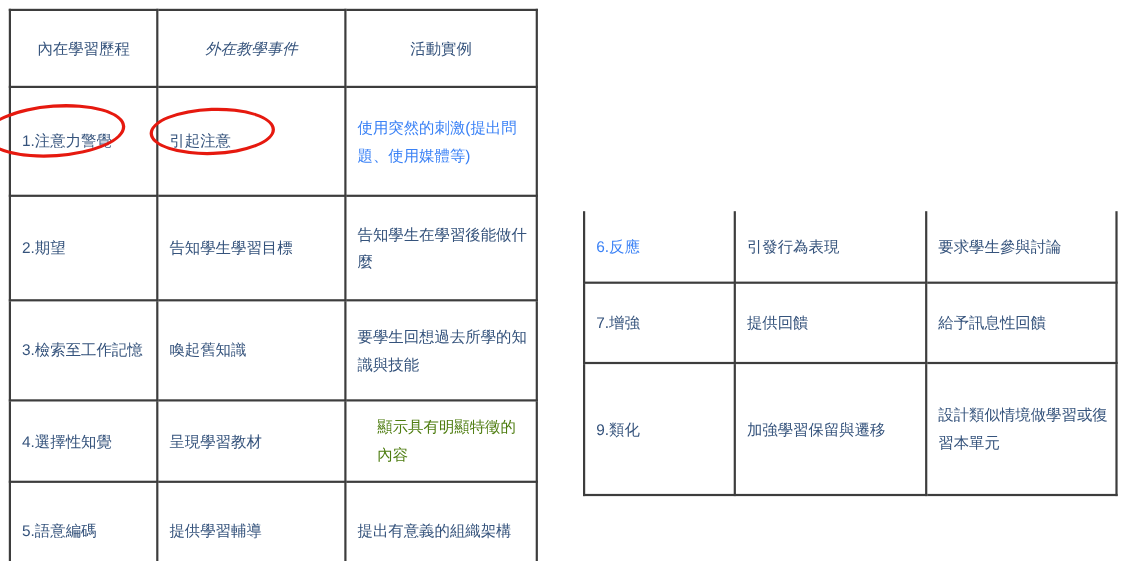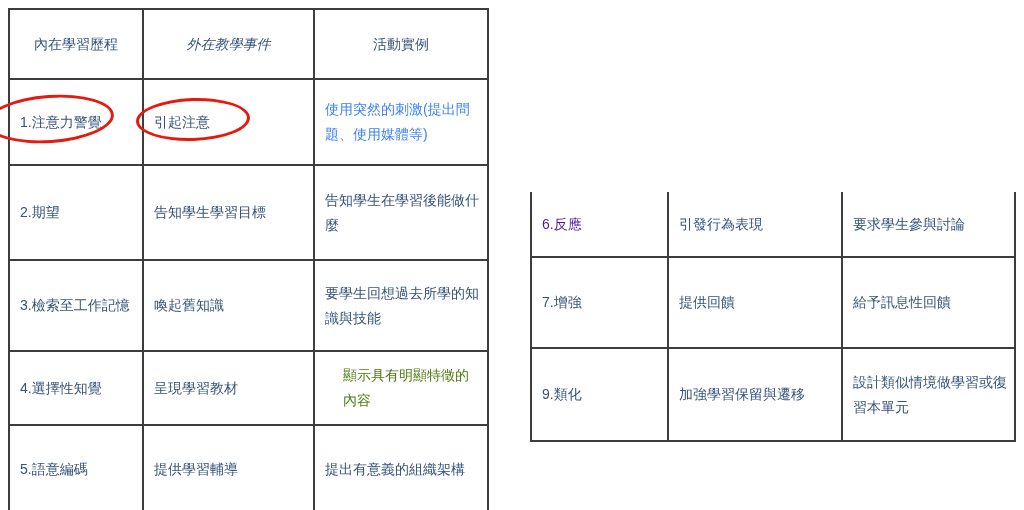--- a/index.html
+++ b/index.html
@@ -52,21 +52,21 @@
     <col style="width:134px">
       <col style="width:171px">
       <col style="width:174px">
   </colgroup>
   <tbody>
       <tr style="height:70px">
     <th style="color: rgb(53, 83, 124); border-color: rgb(61, 61, 61);">內在學習歷程</th>
     <th style="color: rgb(53, 83, 124); border-color: rgb(61, 61, 61); font-style: italic;">外在教學事件</th>
     <th style="color: rgb(53, 83, 124); border-color: rgb(61, 61, 61);">活動實例</th>
   </tr>
-  <tr style="height:86px">
+  <tr style="height:99px">
     <td style="color: rgb(53, 83, 124); border-color: rgb(61, 61, 61);">1.注意力警覺</td>
     <td style="color: rgb(53, 83, 124); border-color: rgb(61, 61, 61);">引起注意</td>
     <td style="color: #3b82f6; border-color: rgb(61, 61, 61);">使用突然的刺激(提出問題、使用媒體等)</td>
   </tr>
   <tr style="height:95px">
     <td style="color: rgb(53, 83, 124); border-color: rgb(61, 61, 61);">2.期望</td>
     <td style="color: rgb(53, 83, 124); border-color: rgb(61, 61, 61);">告知學生學習目標</td>
     <td style="color: rgb(53, 83, 124); border-color: rgb(61, 61, 61);">告知學生在學習後能做什麼</td>
   </tr>
   <tr style="height:91px">
@@ -88,30 +88,30 @@
   </table>
 
 <table class="gagne tbl-right">
   <colgroup>
     <col style="width:137px">
       <col style="width:174px">
       <col style="width:173px">
   </colgroup>
   <tbody>
       <tr style="height:65px">
-    <td style="color: #4c1d95; border-color: rgb(61, 61, 61);">6.反應</td>
+    <td style="color: #3b82f6; border-color: rgb(61, 61, 61);">6.反應</td>
     <td style="color: rgb(53, 83, 124); border-color: rgb(61, 61, 61);">引發行為表現</td>
     <td style="color: rgb(53, 83, 124); border-color: rgb(61, 61, 61);">要求學生參與討論</td>
   </tr>
-  <tr style="height:91px">
+  <tr style="height:73px">
     <td style="color: rgb(53, 83, 124); border-color: rgb(61, 61, 61);">7.增強</td>
     <td style="color: rgb(53, 83, 124); border-color: rgb(61, 61, 61);">提供回饋</td>
     <td style="color: rgb(53, 83, 124); border-color: rgb(61, 61, 61);">給予訊息性回饋</td>
   </tr>
-  <tr style="height:93px">
+  <tr style="height:120px">
     <td style="color: rgb(53, 83, 124); border-color: rgb(61, 61, 61);">9.類化</td>
     <td style="color: rgb(53, 83, 124); border-color: rgb(61, 61, 61);">加強學習保留與遷移</td>
     <td style="color: rgb(53, 83, 124); border-color: rgb(61, 61, 61);">設計類似情境做學習或復習本單元</td>
   </tr>
 </tbody>
   </table>
 
 <div id="ellipse-1" class="ellipse" style="border-color: rgb(230, 25, 15);"></div>
 <div id="ellipse-2" class="ellipse" style="border-color: rgb(230, 25, 15);"></div>
 

